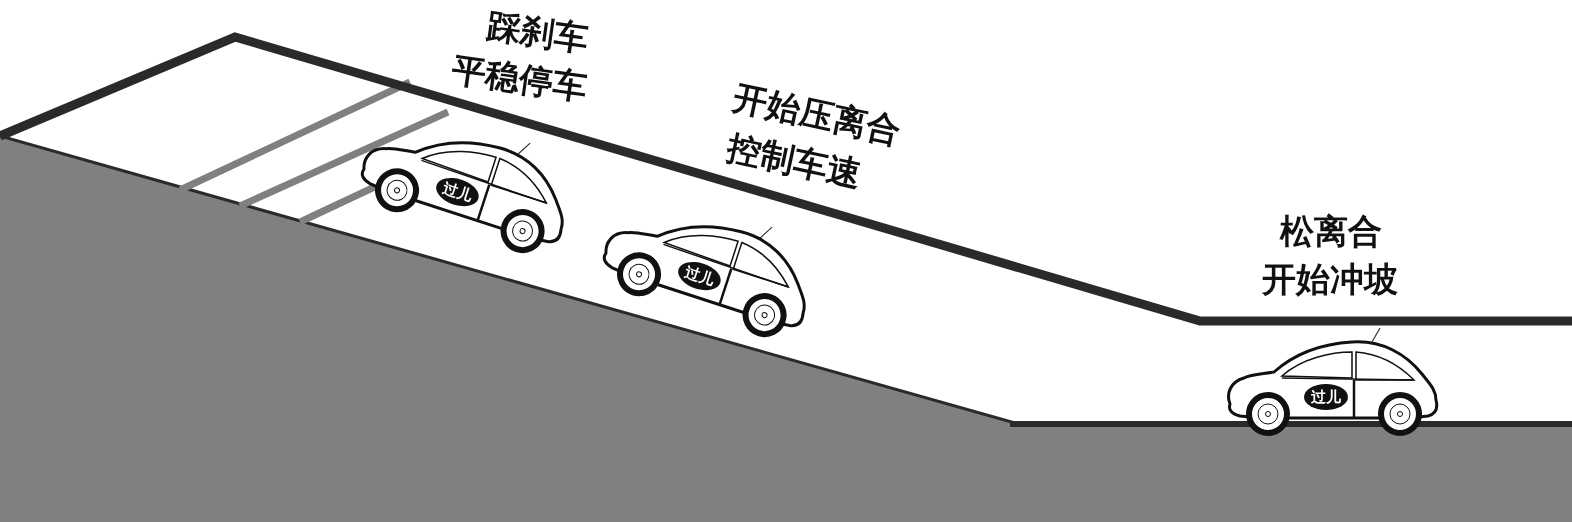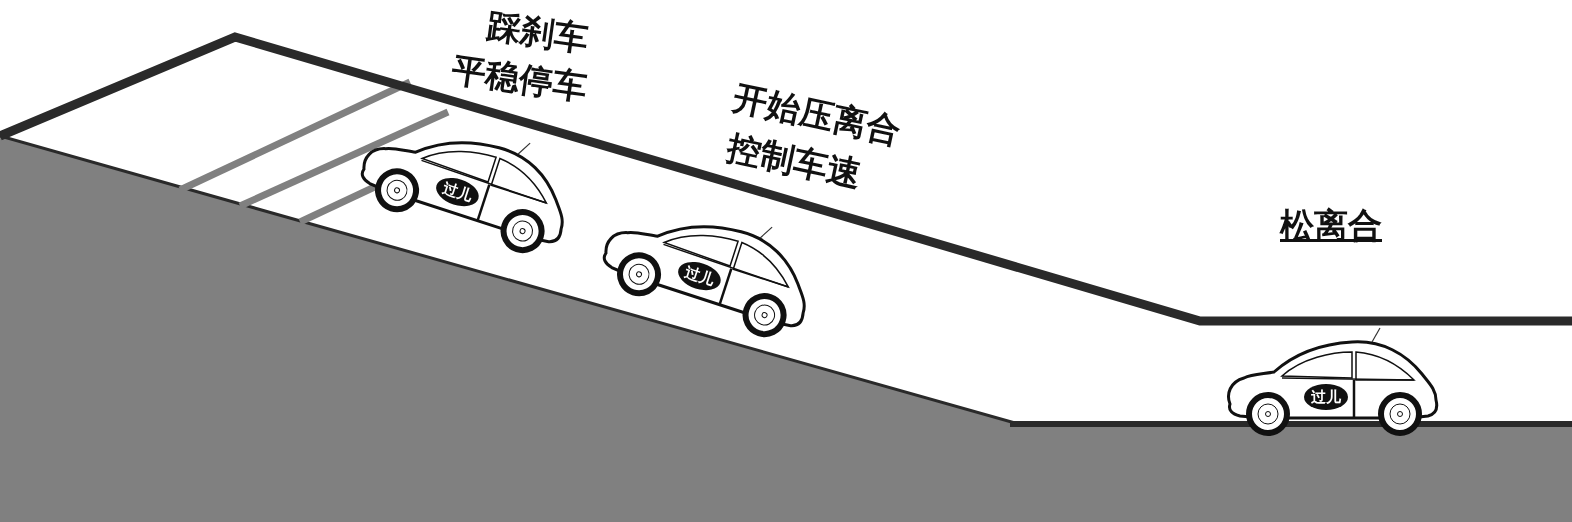--- a/index.html
+++ b/index.html
@@ -87,16 +87,19 @@
     <span class="line">平稳停车</span>
   </div>
 
   <div class="label" style="left:738px; top:76px; transform: rotate(12deg);">
     <span class="line">开始压离合</span>
   </div>
   <div class="label" style="left:732px; top:126px; transform: rotate(12deg);">
     <span class="line">控制车速</span>
   </div>
 
-  <div class="label" style="left:1280px; top:204px;text-decoration:underline;">
+  <div class="label" style="left:1280px; top:210px;">
     <span class="line">松离合</span>
+  </div>
+  <div class="label" style="left:1262px; top:258px;">
+    <span class="line">开始冲坡</span>
   </div>
 </div>
 
 </body></html>

